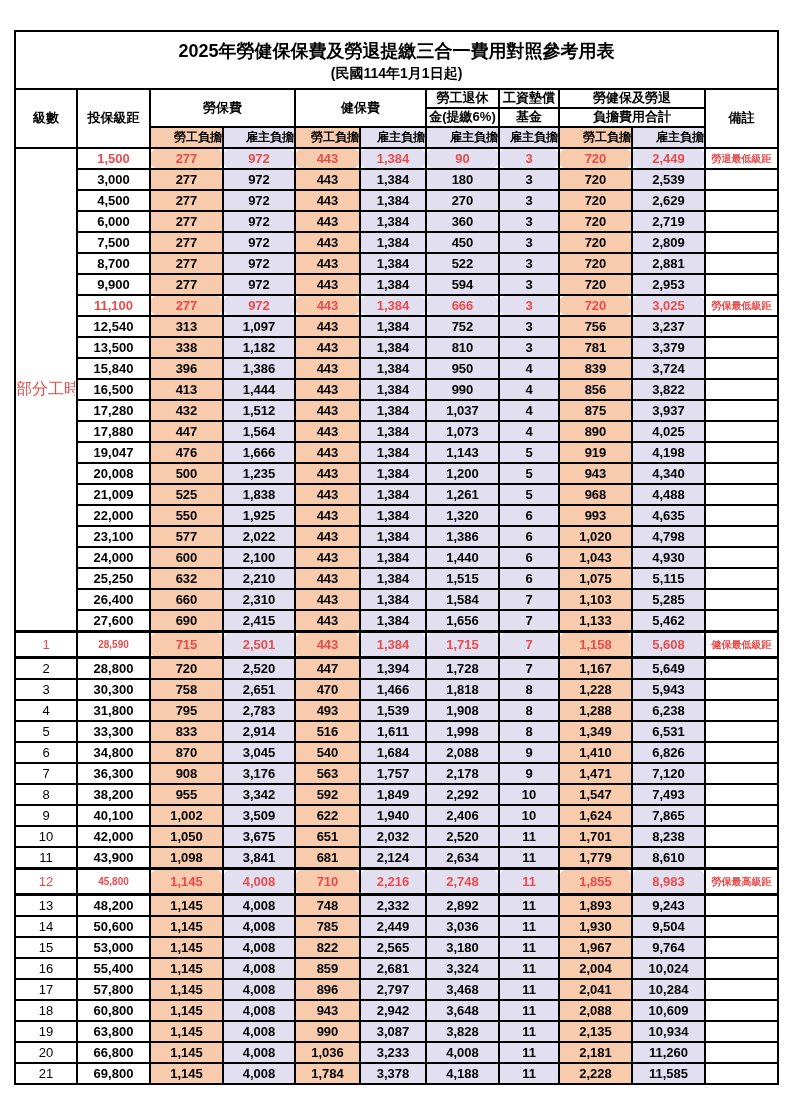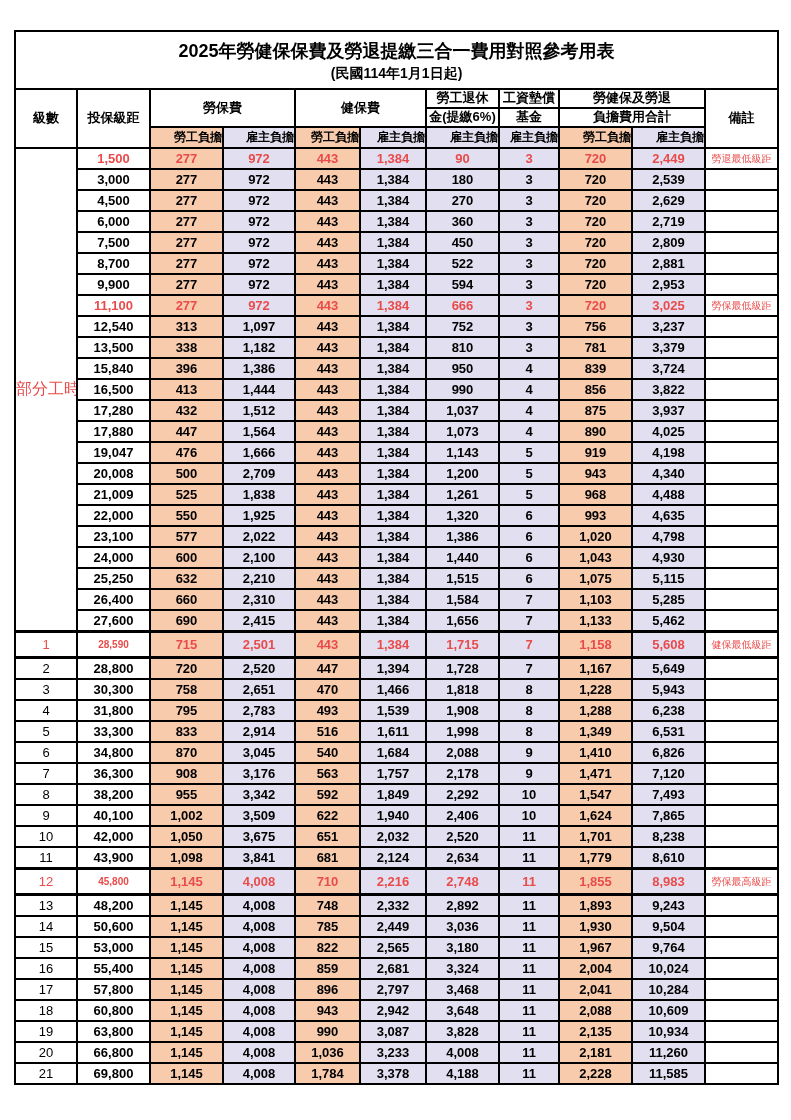--- a/index.html
+++ b/index.html
@@ -19,22 +19,22 @@
   thead th{background:#fff;font-weight:bold;color:#000;}
   th.grp{font-size:13px;height:17px;line-height:1.1;}
   th.sub{font-size:12px;height:19px;text-align:right;}
   th.sub.w{background:var(--worker-bg);}
   th.sub.e{background:var(--employer-bg);}
   tbody td{height:19px;font-size:13px;font-weight:bold;color:#000;background:#fff;}
   td.w{background:var(--worker-bg);}
   td.e{background:var(--employer-bg);}
   td.level{font-weight:normal;}
   td.parttime{font-size:16px;font-weight:normal;letter-spacing:0;}
-  td.remark{font-size:10px;color:var(--hl);font-weight:normal;padding:0 1px;}
-  tr.hl td{color:var(--hl);}
+  td.remark{font-size:10px;color:var(--hl);font-weight:bold;padding:0 1px;}
+  tr.hl td{color:var(--hl);border-radius:9px;}
   tr.emph td{border-top-width:3px;border-bottom-width:3px;height:23px;}
   tr.emph td.bracket{font-size:10px;}
 </style>
 </head>
 <body>
 
 <div class="sheet">
   <table>
     <colgroup>
       <col style="width:62px">
@@ -260,21 +260,21 @@
           <td class="e">1,384</td>
           <td class="e">1,143</td>
           <td class="e">5</td>
           <td class="w">919</td>
           <td class="e">4,198</td>
           <td class="remark"></td>
         </tr>
         <tr>
           <td class="bracket">20,008</td>
           <td class="w">500</td>
-          <td class="e">2,709</td>
+          <td class="e">1,235</td>
           <td class="w">443</td>
           <td class="e">1,384</td>
           <td class="e">1,200</td>
           <td class="e">5</td>
           <td class="w">943</td>
           <td class="e">4,340</td>
           <td class="remark"></td>
         </tr>
         <tr>
           <td class="bracket">21,009</td>

